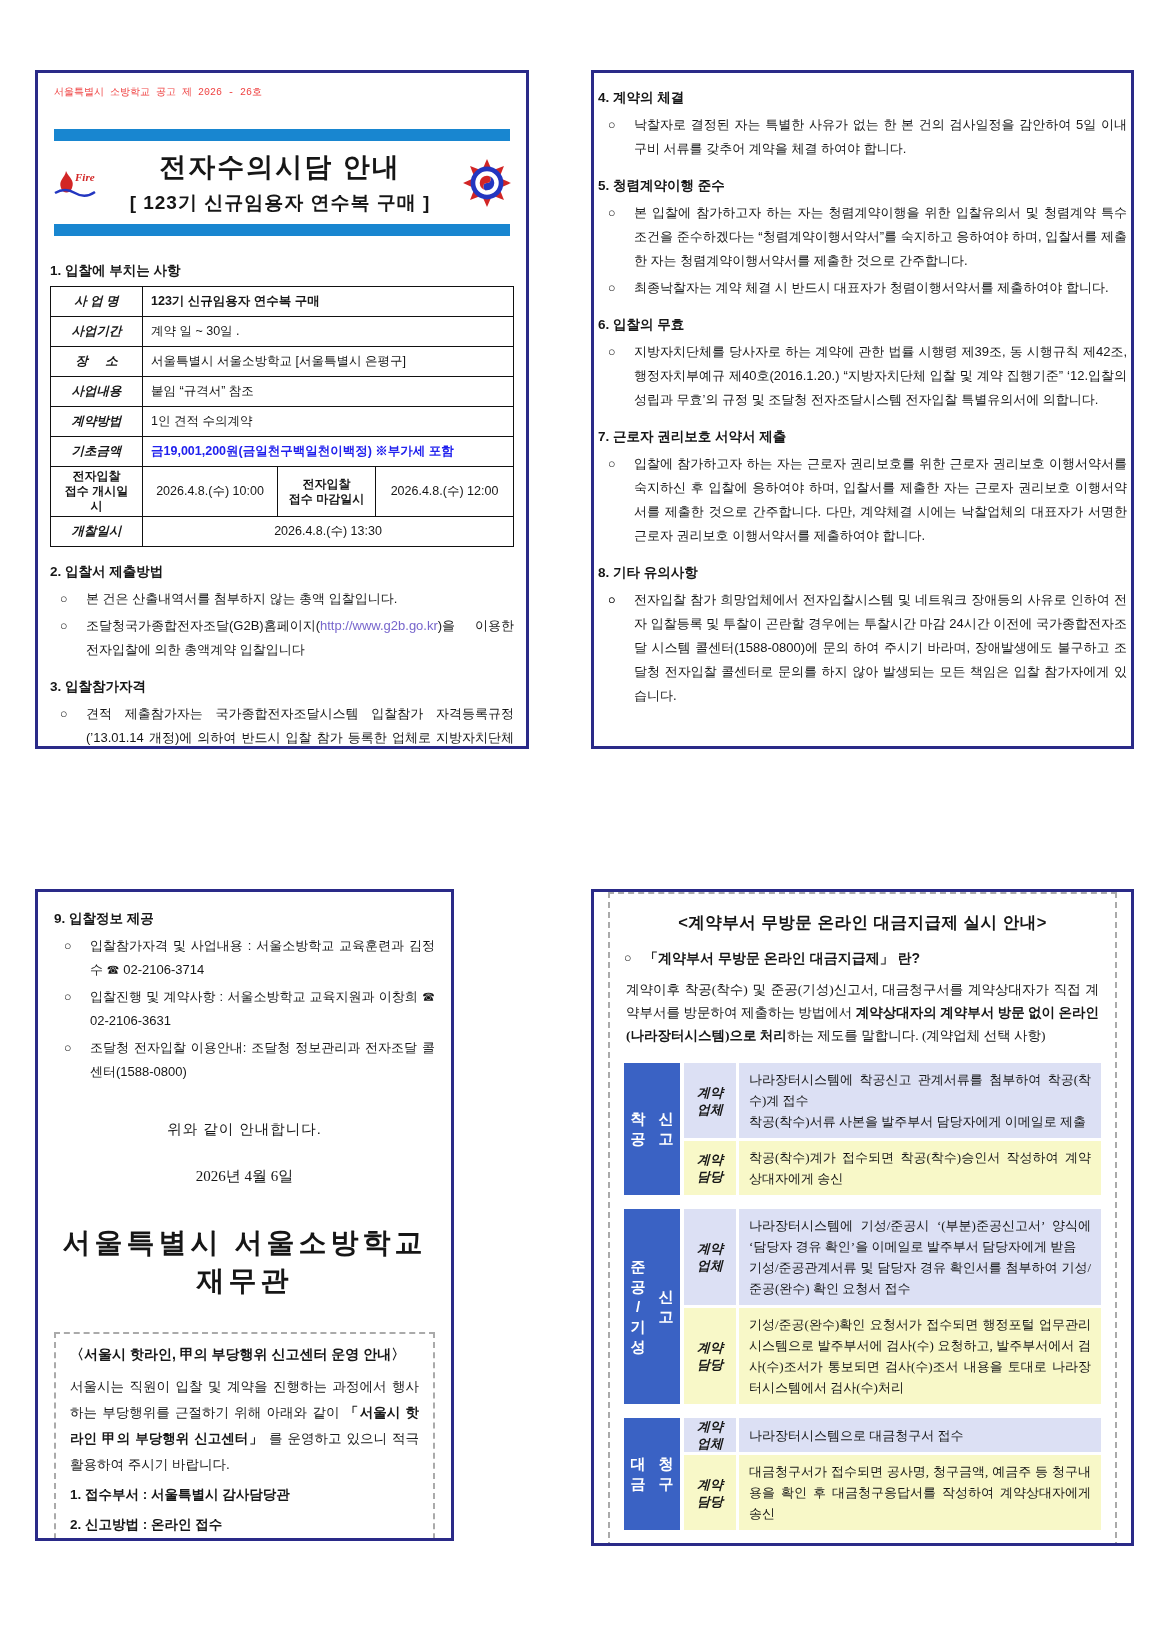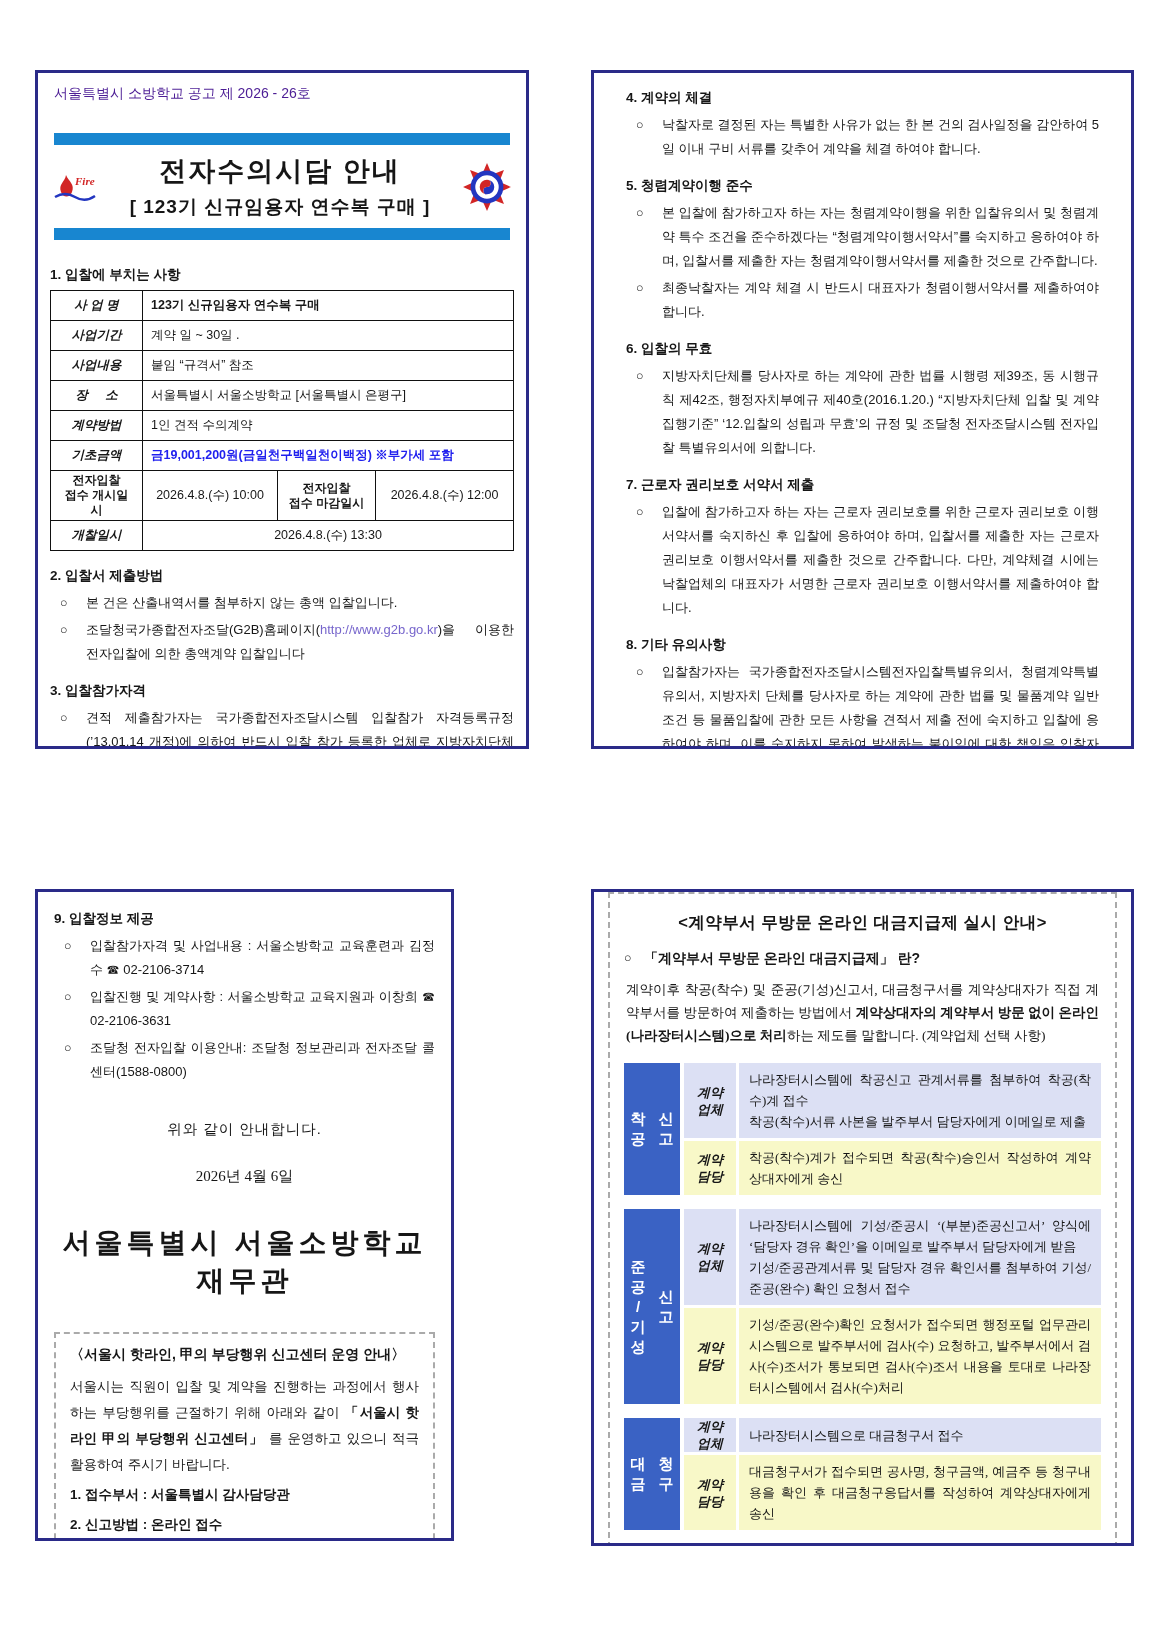--- a/index.html
+++ b/index.html
@@ -1,25 +1,25 @@
 <!DOCTYPE html>
 <html><head>
 <meta charset="utf-8">
 <style>
   html,body{margin:0;padding:0;background:#fff;}
   body{font-family:"Liberation Sans",sans-serif;color:#161616;}
   .page{position:relative;width:1168px;height:1652px;background:#fff;overflow:hidden;}
-  .panel{position:absolute;border:3px solid #2a2a88;box-sizing:border-box;background:#fff;overflow:hidden;padding:8px 32px;}
+  .panel{position:absolute;border:3px solid #2a2a88;box-sizing:border-box;background:#fff;overflow:hidden;padding:8px 4px;}
   #panel-tl{left:35px;top:70px;width:494px;height:679px;padding:8px 12px;}
   #panel-tr{left:591px;top:70px;width:543px;height:679px;}
   #panel-bl{left:35px;top:889px;width:419px;height:652px;padding:10px 16px;}
   #panel-br{left:591px;top:889px;width:543px;height:657px;padding:0 14px;}
   .pre{white-space:pre-line;}
   
-  .notice-no{color:#4c1d95;font-size:14px;margin:4px 0 0 4px;}
+  .notice-no{color:#ef4444;font-size:10px;margin:4px 0 0 4px;font-family:Liberation Mono, monospace;}
   .bar{height:12px;background:#1886d0;margin:0 4px;}
   .bar-top{margin-top:30px;}
   .title-row{display:flex;align-items:center;gap:4px;margin:8px 2px;}
   .titles{flex:1;text-align:center;}
   .t1{font-size:27px;font-weight:700;letter-spacing:2px;}
   .t2{font-size:19px;font-weight:700;margin-top:5px;letter-spacing:1px;}
   
   .sec-h{font-weight:700;font-size:13.5px;margin:16px 0 6px;}
   .sec-h.first{margin-top:8px;}
   .item{position:relative;padding-left:36px;font-size:13px;line-height:24px;text-align:justify;margin:3px 0;}
@@ -107,26 +107,26 @@
       <tbody>
           <tr>
             <td class="lbl">사 업 명</td>
             <td class="bold" colspan="3">123기 신규임용자 연수복 구매</td>
           </tr>
       <tr>
             <td class="lbl">사업기간</td>
             <td colspan="3">계약 일 ~ 30일 .</td>
           </tr>
       <tr>
+            <td class="lbl">장     소</td>
+            <td colspan="3">서울특별시 서울소방학교 [서울특별시 은평구]</td>
+          </tr>
+      <tr>
             <td class="lbl">사업내용</td>
             <td colspan="3">붙임 “규격서” 참조</td>
-          </tr>
-      <tr>
-            <td class="lbl">장     소</td>
-            <td colspan="3">서울특별시 서울소방학교 [서울특별시 은평구]</td>
           </tr>
       <tr>
             <td class="lbl">계약방법</td>
             <td colspan="3">1인 견적 수의계약</td>
           </tr>
       <tr>
             <td class="lbl">기초금액</td>
             <td class="amt" colspan="3">금19,001,200원(금일천구백일천이백정) ※부가세 포함</td>
           </tr>
       <tr>
@@ -169,21 +169,21 @@
     <div class="item"><span class="bullet">○</span><span>본 입찰에 참가하고자 하는 자는 청렴계약이행을 위한 입찰유의서 및 청렴계약 특수 조건을 준수하겠다는 “청렴계약이행서약서”를 숙지하고 응하여야 하며, 입찰서를 제출한 자는 청렴계약이행서약서를 제출한 것으로 간주합니다.</span></div>
     <div class="item"><span class="bullet">○</span><span>최종낙찰자는 계약 체결 시 반드시 대표자가 청렴이행서약서를 제출하여야 합니다.</span></div>
 
     <div class="sec-h">6. 입찰의 무효</div>
     <div class="item"><span class="bullet">○</span><span>지방자치단체를 당사자로 하는 계약에 관한 법률 시행령 제39조, 동 시행규칙 제42조, 행정자치부예규 제40호(2016.1.20.) “지방자치단체 입찰 및 계약 집행기준” ‘12.입찰의 성립과 무효’의 규정 및 조달청 전자조달시스템 전자입찰 특별유의서에 의합니다.</span></div>
 
     <div class="sec-h">7. 근로자 권리보호 서약서 제출</div>
     <div class="item"><span class="bullet">○</span><span>입찰에 참가하고자 하는 자는 근로자 권리보호를 위한 근로자 권리보호 이행서약서를 숙지하신 후 입찰에 응하여야 하며, 입찰서를 제출한 자는 근로자 권리보호 이행서약서를 제출한 것으로 간주합니다. 다만, 계약체결 시에는 낙찰업체의 대표자가 서명한 근로자 권리보호 이행서약서를 제출하여야 합니다.</span></div>
 
     <div class="sec-h">8. 기타 유의사항</div>
-    <div class="item"><span class="bullet">○</span><span>입찰참가자는 국가종합전자조달시스템전자입찰특별유의서, 청렴계약특별유의서, 지방자치 단체를 당사자로 하는 계약에 관한 법률 및 물품계약 일반조건 등 물품입찰에 관한 모든 사항을 견적서 제출 전에 숙지하고 입찰에 응하여야 하며, 이를 숙지하지 못하여 발생하는 불이익에 대한 책임은 입찰자에게 있습니다.</span></div>
+    <div class="item"><span class="bullet">○</span></div>
     <div class="item"><span class="bullet">○</span><span>전자입찰 참가 희망업체에서 전자입찰시스템 및 네트워크 장애등의 사유로 인하여 전자 입찰등록 및 투찰이 곤란할 경우에는 투찰시간 마감 24시간 이전에 국가종합전자조달 시스템 콜센터(1588-0800)에 문의 하여 주시기 바라며, 장애발생에도 불구하고 조달청 전자입찰 콜센터로 문의를 하지 않아 발생되는 모든 책임은 입찰 참가자에게 있습니다.</span></div>
   </div>
 
   <div class="panel" id="panel-bl">
     <div class="sec-h first">9. 입찰정보 제공</div>
     <div class="item"><span class="bullet">○</span><span>입찰참가자격 및 사업내용 : 서울소방학교 교육훈련과 김정수 ☎ 02-2106-3714</span></div>
     <div class="item"><span class="bullet">○</span><span>입찰진행 및 계약사항 : 서울소방학교 교육지원과 이창희 ☎ 02-2106-3631</span></div>
     <div class="item"><span class="bullet">○</span><span>조달청 전자입찰 이용안내: 조달청 정보관리과 전자조달 콜센터(1588-0800)</span></div>
 
     <div class="center-line announce">위와 같이 안내합니다.</div>

